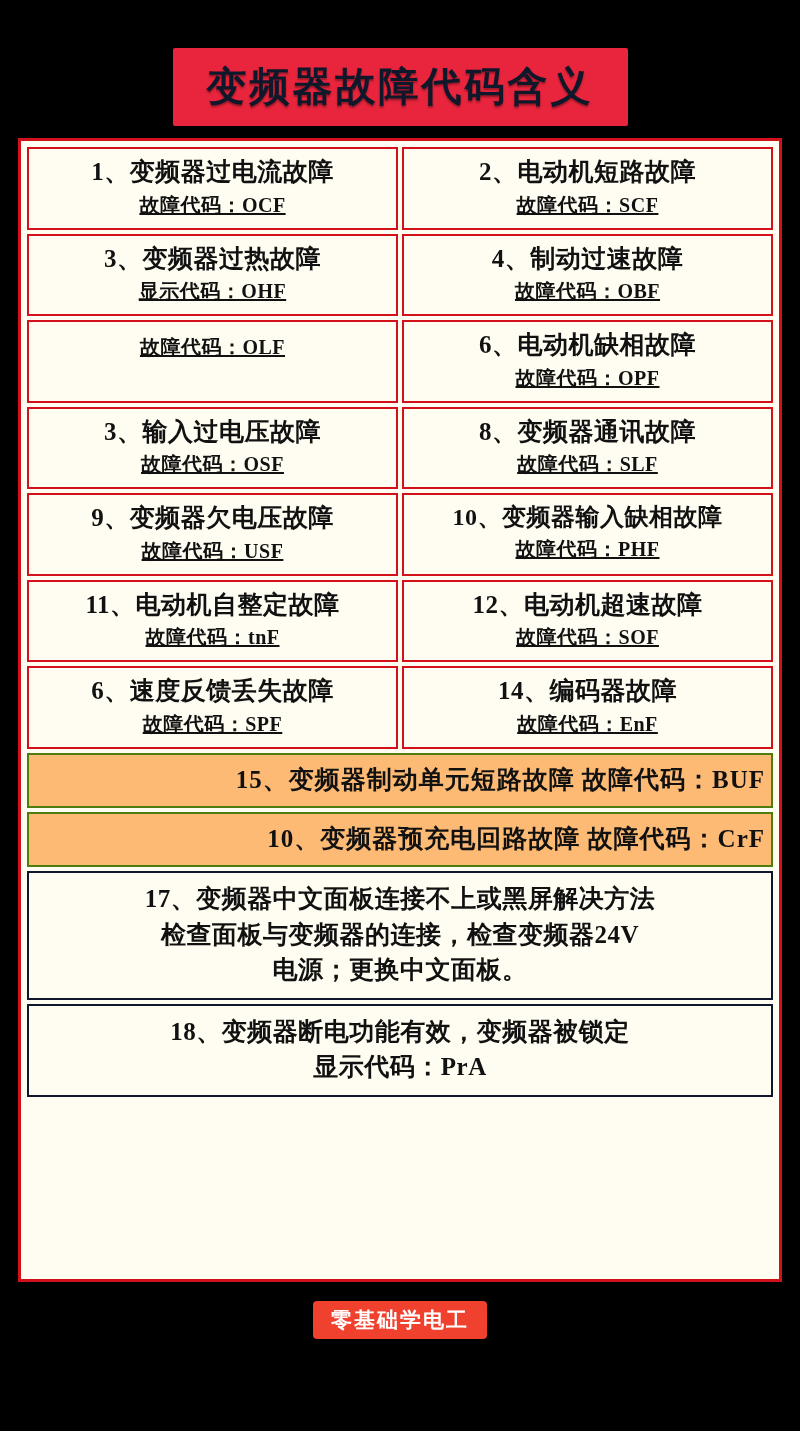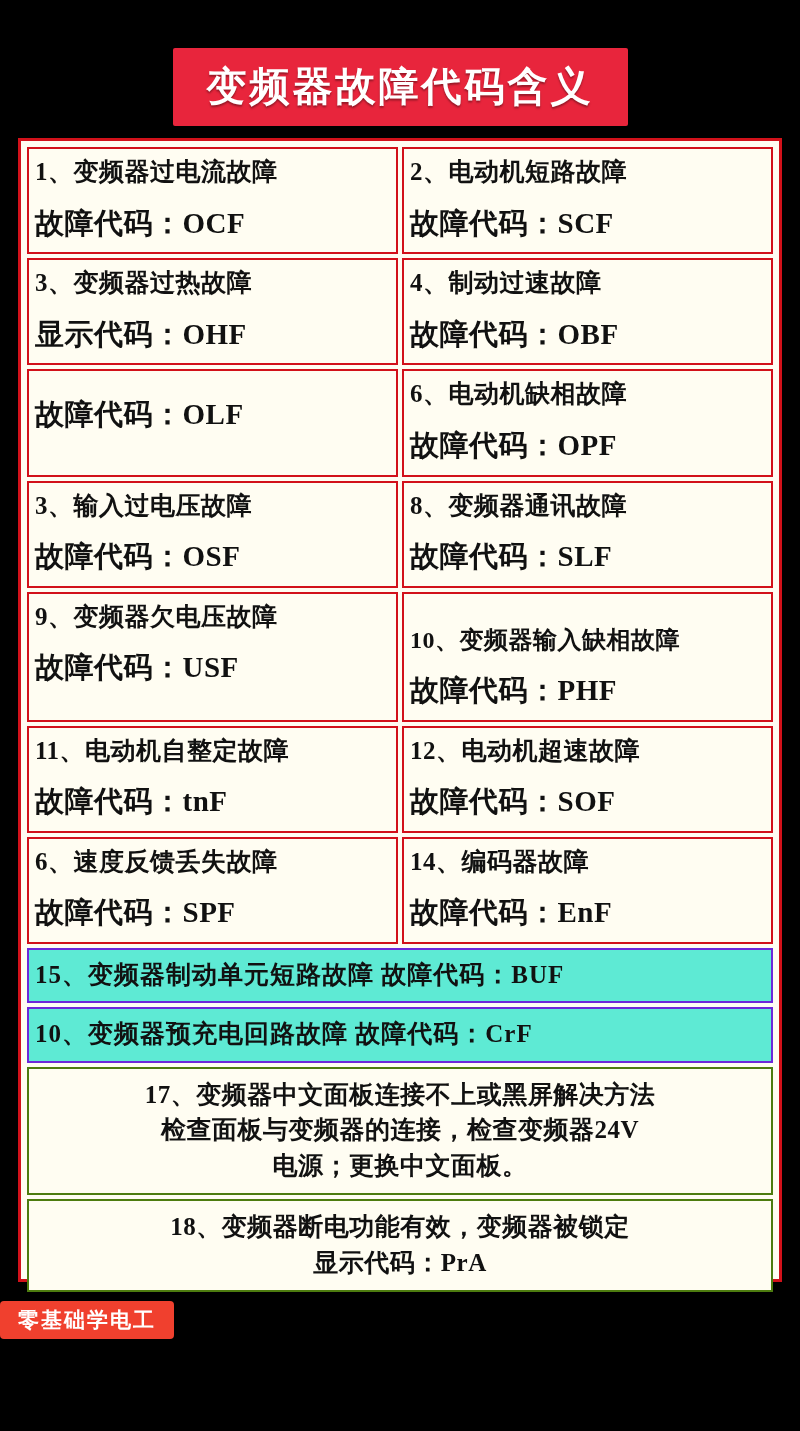--- a/index.html
+++ b/index.html
@@ -23,21 +23,21 @@
   .title-wrap {
     position: absolute;
     top: 48px;
     left: 0;
     width: 800px;
     display: flex;
     justify-content: center;
   }
   .title-banner {
     background: #e8253c;
-    color: #ffffff;
+    color: #0f172a;
     font-size: 40px;
     font-weight: bold;
     letter-spacing: 3px;
     padding: 18px 34px 20px 34px;
     line-height: 1;
     border-radius: 2px;
     font-family: "Liberation Sans", "DejaVu Sans", sans-serif;
     text-shadow: 0 2px 2px rgba(0,0,0,0.35);
   }
   
@@ -59,57 +59,59 @@
   .row {
     display: flex;
     flex-direction: row;
   }
   .cell {
     border: 2px solid #d2111a;
     box-sizing: border-box;
     margin: 2px;
     padding: 8px 6px 10px 6px;
     flex: 1 1 0;
+    text-align: center;
     color: #111111;
     background: #fffdf2;
   }
   .cell .l1 {
     font-size: 25px;
     font-weight: bold;
     letter-spacing: 0.5px;
     white-space: nowrap;
     line-height: 1.22;
   }
   .cell .l2 {
-    font-size: 29px;
+    font-size: 20px;
     font-weight: bold;
     letter-spacing: 0.5px;
     white-space: nowrap;
     line-height: 1.3;
-    margin-top: 17px;
-  }
-  .cell.narrow .l1 { font-size: 24px; margin-top: 24px; }
+    margin-top: 4px;
+    text-decoration: underline;
+  }
+  .cell.narrow .l1 { font-size: 24px; }
   .wide-cell {
-    border: 2px solid #6d28d9;
+    border: 2px solid #4d7c0f;
     box-sizing: border-box;
     margin: 2px;
     padding: 9px 6px 11px 6px;
-    text-align: left;
-    background: #5eead4;
+    text-align: right;
+    background: #fdba74;
     color: #111111;
   }
   .wide-cell .single {
     font-size: 25px;
     font-weight: bold;
     letter-spacing: 1px;
     white-space: nowrap;
     line-height: 1.25;
   }
   .block {
-    border: 2px solid #4d7c0f;
+    border: 2px solid #0f172a;
     box-sizing: border-box;
     margin: 2px;
     padding: 8px 14px 10px 14px;
     background: #fffdf2;
     color: #111111;
   }
   .block .bline {
     font-size: 25px;
     font-weight: bold;
     line-height: 1.42;
@@ -117,20 +119,21 @@
   }
   .block .bline.center { text-align: center; }
   .block .bline.left { text-align: center; }
   
   .footer-wrap {
     position: absolute;
     top: 1301px;
     left: 0;
     width: 800px;
     display: flex;
+    justify-content: center;
   }
   .footer-badge {
     background: #f0402e;
     color: #ffffff;
     font-size: 21px;
     font-weight: bold;
     letter-spacing: 2px;
     padding: 8px 18px 9px 18px;
     border-radius: 4px;
     font-family: "Liberation Sans", "DejaVu Sans", sans-serif;

